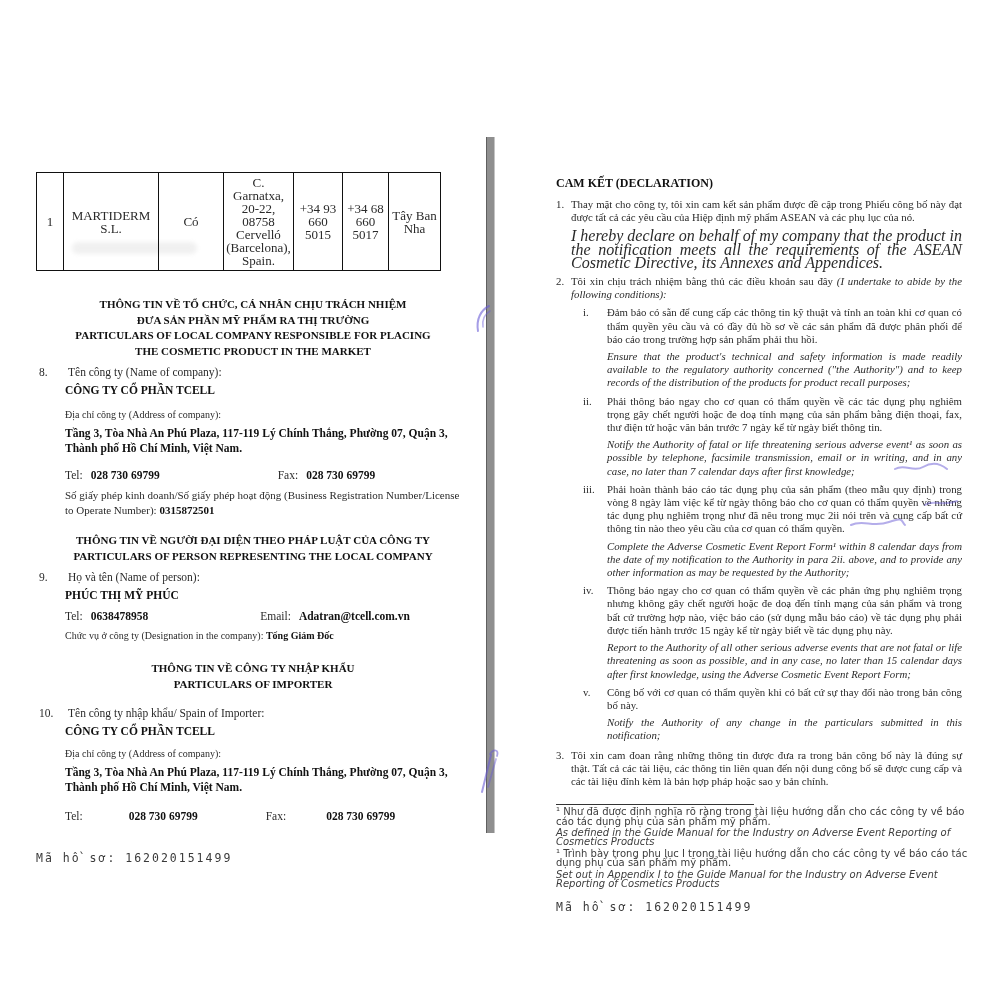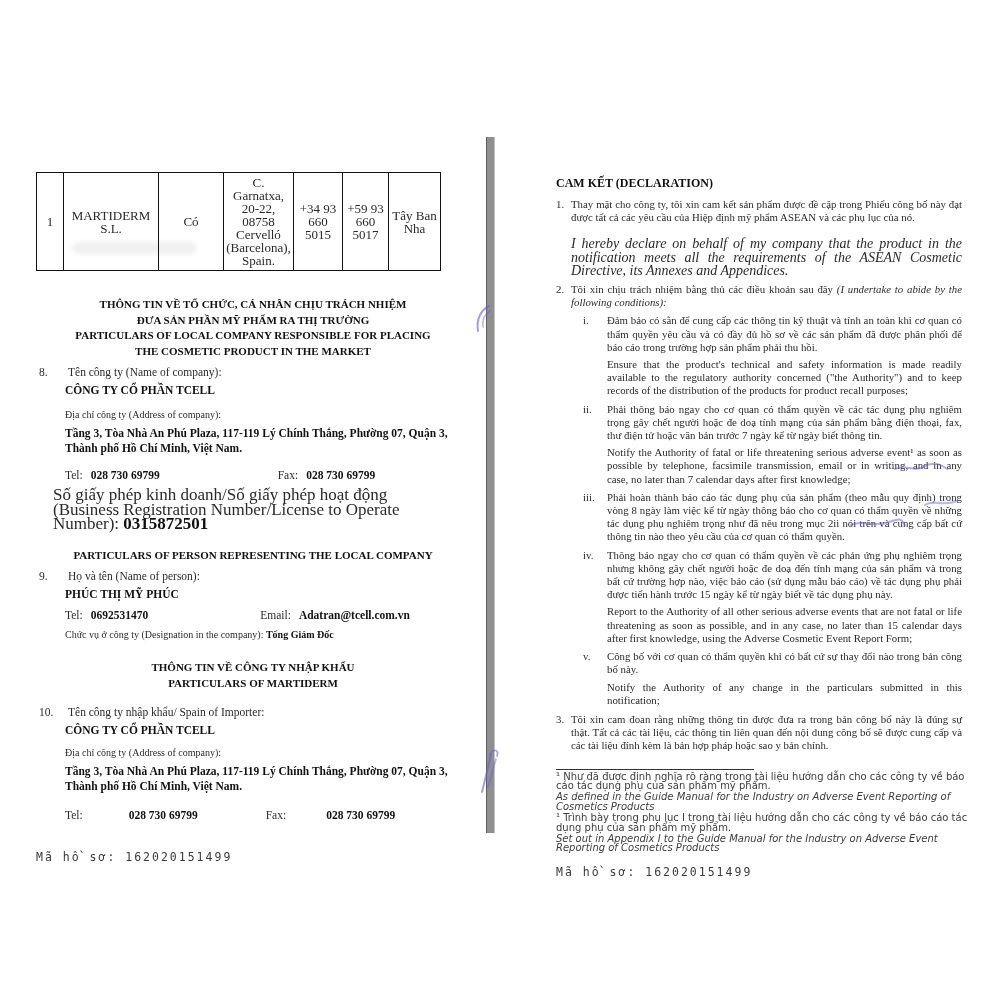--- a/index.html
+++ b/index.html
@@ -34,36 +34,36 @@
   .ind{margin-left:29px;font-size:10px;line-height:14px;color:#2a2a2a;}
   .bold{font-weight:bold;color:#111;}
   .val-line{margin-left:29px;font-size:11.5px;line-height:15px;font-weight:bold;color:#111;width:405px;}
   .telfax{display:flex;margin-left:29px;font-size:11.5px;line-height:14px;color:#2a2a2a;}
   .telfax .gap-s{width:8px;flex:none;}
   .telfax .gap-m{width:118px;flex:none;}
   .telfax2{display:flex;margin-left:29px;font-size:11.5px;line-height:14px;color:#2a2a2a;}
   .telfax2 .g1{width:46px;flex:none;}
   .telfax2 .g2{width:68px;flex:none;}
   .telfax2 .g3{width:40px;flex:none;}
-  .para{margin-left:17px;font-size:17px;line-height:14.5px;color:#2a2a2a;width:402px;}
+  .para{margin-left:29px;font-size:11px;line-height:14.5px;color:#2a2a2a;width:402px;}
   .mono{
     font-family:"DejaVu Sans Mono","Liberation Mono",monospace;
     font-size:11.5px;letter-spacing:2px;color:#3a3a3a;
   }
   
   .decl-title{font-weight:bold;font-size:12px;line-height:14px;color:#111;}
   .item{display:flex;font-size:10.8px;line-height:13.2px;color:#2a2a2a;}
   .item .inum{flex:none;width:15px;}
   .item .ibody{flex:1;text-align:justify;}
   .en{font-style:italic;}
-  .en-block{margin-left:15px;font-size:14px;line-height:13.2px;font-style:italic;text-align:justify;color:#2a2a2a;margin-top:8px;}
+  .en-block{margin-left:15px;font-size:16px;line-height:13.2px;font-style:italic;text-align:justify;color:#2a2a2a;}
   .sub{display:flex;margin-left:27px;font-size:10.8px;line-height:13.2px;color:#2a2a2a;}
   .sub .rnum{flex:none;width:24px;font-style:normal;}
   .sub .sbody{flex:1;text-align:justify;}
-  .sub .sbody .sen{margin-top:4px;text-align:justify;}
+  .sub .sbody .sen{font-style:italic;margin-top:4px;text-align:justify;}
   .fn-rule{width:198px;border-top:1.2px solid #333;margin-top:16px;}
   .fn{
     font-family:"DejaVu Sans","Liberation Sans",sans-serif;
     font-size:10px;line-height:9.4px;color:#3c3c3c;margin-top:2px;width:412px;
   }
   .fn.it{font-style:italic;}
   .sp4{height:4px;}.sp5{height:5px;}.sp6{height:6px;}.sp8{height:8px;}
   .sp10{height:10px;}.sp12{height:12px;}.sp14{height:14px;}.sp16{height:16px;}
   .sp18{height:18px;}.sp26{height:26px;}.sp28{height:28px;}
 </style>
@@ -85,21 +85,21 @@
         <col style="width:46px">
         <col style="width:52px">
     </colgroup>
     <tbody>
         <tr>
       <td>1</td>
       <td>MARTIDERM S.L.</td>
       <td>Có</td>
       <td>C. Garnatxa, 20-22, 08758 Cervelló (Barcelona), Spain.</td>
       <td>+34 93 660 5015</td>
-      <td>+59 93 660 5017</td>
+      <td>+34 68 660 5017</td>
       <td>Tây Ban Nha</td>
     </tr>
   </tbody>
     </table>
 
   <div class="sp26"></div>
   <div class="sec-title">
     <div>THÔNG TIN VỀ TỔ CHỨC, CÁ NHÂN CHỊU TRÁCH NHIỆM</div>
     <div>ĐƯA SẢN PHẦN MỸ PHẨM RA THỊ TRƯỜNG</div>
   </div>
@@ -132,51 +132,52 @@
     <span class="bold">028 730 69799</span>
   </div>
 
   <div class="sp6"></div>
   <div class="para">
     <span>Số giấy phép kinh doanh/Số giấy phép hoạt động (Business Registration Number/License to Operate Number): </span><span class="bold">0315872501</span>
   </div>
 
   <div class="sp16"></div>
   <div class="sec-title">
+    <div>THÔNG TIN VỀ NGƯỜI ĐẠI DIỆN THEO PHÁP LUẬT CỦA CÔNG TY</div>
     <div>PARTICULARS OF PERSON REPRESENTING THE LOCAL COMPANY</div>
   </div>
 
   <div class="sp6"></div>
   <div class="row-num">
     <span class="n">9.</span>
     <span>Họ và tên (Name of person):</span>
   </div>
   <div class="sp4"></div>
   <div class="val-line">PHÚC THỊ MỸ PHÚC</div>
 
   <div class="sp6"></div>
   <div class="telfax">
     <span>Tel:</span>
     <span class="gap-s"></span>
-    <span class="bold">0692531470</span>
+    <span class="bold">0638478958</span>
     <span class="gap-m" style="width:112px"></span>
     <span>Email:</span>
     <span class="gap-s"></span>
     <span class="bold">Adatran@tcell.com.vn</span>
   </div>
 
   <div class="sp6"></div>
   <div class="ind">
     <span>Chức vụ ở công ty (Designation in the company): </span><span class="bold">Tổng Giám Đốc</span>
   </div>
 
   <div class="sp18"></div>
   <div class="sec-title">
     <div>THÔNG TIN VỀ CÔNG TY NHẬP KHẨU</div>
-    <div>PARTICULARS OF MARTIDERM</div>
+    <div>PARTICULARS OF IMPORTER</div>
   </div>
 
   <div class="sp14"></div>
   <div class="row-num">
     <span class="n">10.</span>
     <span>Tên công ty nhập khẩu/ Spain of Importer:</span>
   </div>
   <div class="sp4"></div>
   <div class="val-line">CÔNG TY CỔ PHẦN TCELL</div>
 
@@ -236,20 +237,21 @@
       <div>Phải thông báo ngay cho cơ quan có thẩm quyền về các tác dụng phụ nghiêm trọng gây chết người hoặc đe doạ tính mạng của sản phẩm bằng điện thoại, fax, thư điện tử hoặc văn bản trước 7 ngày kể từ ngày biết thông tin.</div>
       <div class="sen">Notify the Authority of fatal or life threatening serious adverse event¹ as soon as possible by telephone, facsimile transmission, email or in writing, and in any case, no later than 7 calendar days after first knowledge;</div>
     </div>
   </div>
 
   <div class="sp5"></div>
   <div class="sub">
     <span class="rnum">iii.</span>
     <div class="sbody">
       <div>Phải hoàn thành báo cáo tác dụng phụ của sản phẩm (theo mẫu quy định) trong vòng 8 ngày làm việc kể từ ngày thông báo cho cơ quan có thẩm quyền về những tác dụng phụ nghiêm trọng như đã nêu trong mục 2ii nói trên và cung cấp bất cứ thông tin nào theo yêu cầu của cơ quan có thẩm quyền.</div>
+      <div class="sen">Complete the Adverse Cosmetic Event Report Form¹ within 8 calendar days from the date of my notification to the Authority in para 2ii. above, and to provide any other information as may be requested by the Authority;</div>
     </div>
   </div>
 
   <div class="sp5"></div>
   <div class="sub">
     <span class="rnum">iv.</span>
     <div class="sbody">
       <div>Thông báo ngay cho cơ quan có thẩm quyền về các phản ứng phụ nghiêm trọng nhưng không gây chết người hoặc đe doạ đến tính mạng của sản phẩm và trong bất cứ trường hợp nào, việc báo cáo (sử dụng mẫu báo cáo) về tác dụng phụ phải được tiến hành trước 15 ngày kể từ ngày biết về tác dụng phụ này.</div>
       <div class="sen">Report to the Authority of all other serious adverse events that are not fatal or life threatening as soon as possible, and in any case, no later than 15 calendar days after first knowledge, using the Adverse Cosmetic Event Report Form;</div>
     </div>

